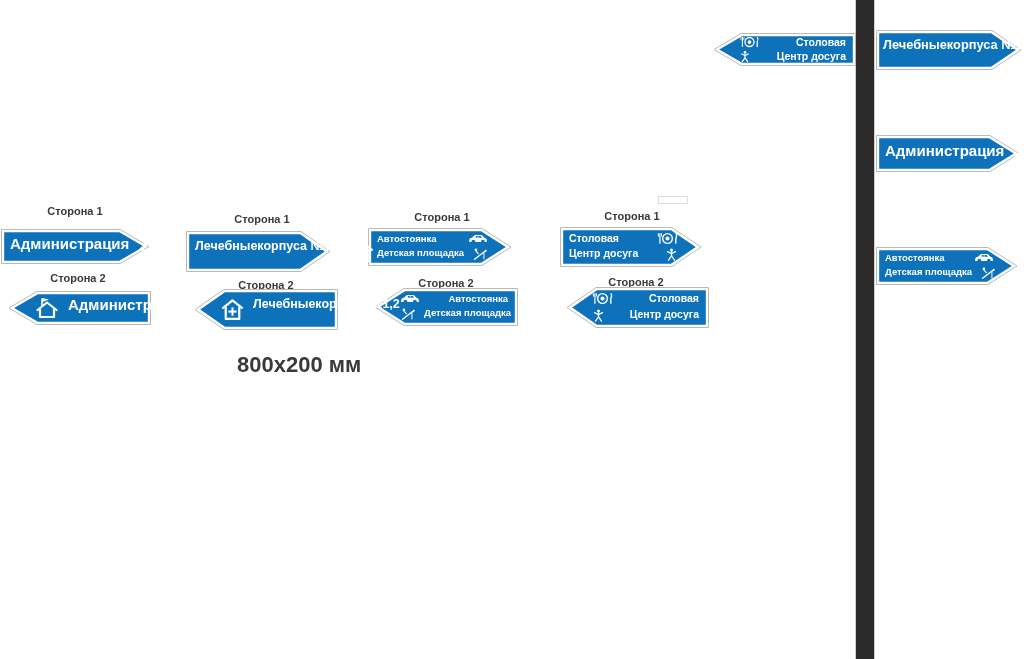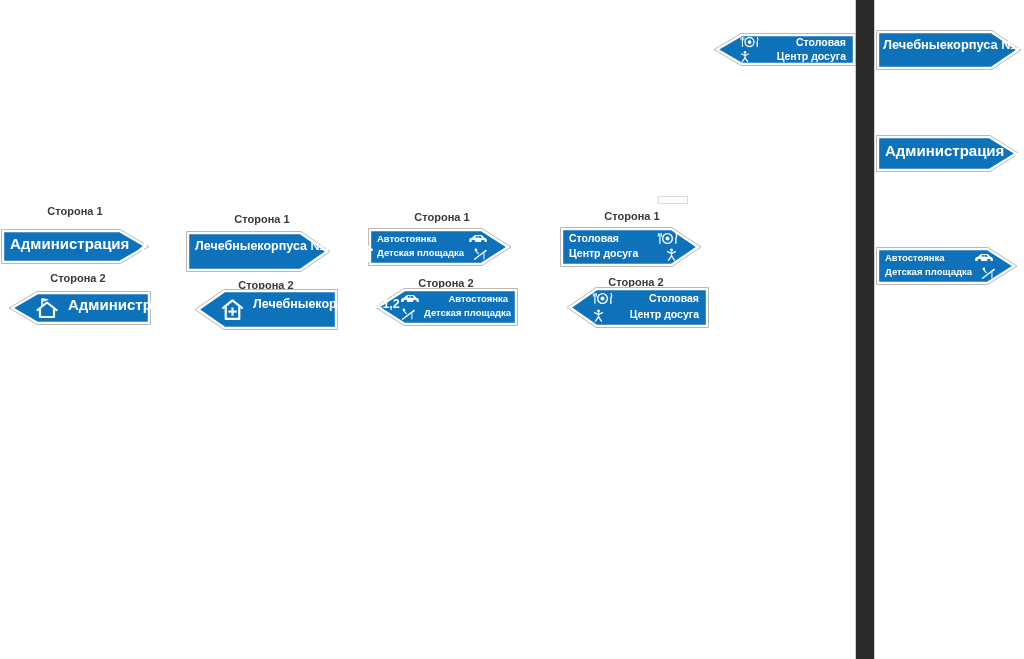--- a/index.html
+++ b/index.html
@@ -85,20 +85,21 @@
 
   <div class="side-label" style="left:15px;top:205px;">Сторона 1</div>
   <div class="side-label" style="left:18px;top:272px;">Сторона 2</div>
   <div class="side-label" style="left:202px;top:213px;">Сторона 1</div>
   <div class="side-label" style="left:206px;top:279px;">Сторона 2</div>
   <div class="side-label" style="left:382px;top:211px;">Сторона 1</div>
   <div class="side-label" style="left:386px;top:277px;">Сторона 2</div>
   <div class="side-label" style="left:572px;top:210px;">Сторона 1</div>
   <div class="side-label" style="left:576px;top:276px;">Сторона 2</div>
 
+  <div class="dim-label" style="left:237px;top:352px;">800x200 мм</div>
 
   <div class="sign dir-right fs-md" style="left:1px;top:229px;width:149px;height:35px;">
       <svg class="arrow-bg" width="149" height="35" viewBox="0 0 149 35">
         <polygon points="0.5,0.5 119.3,0.5 148,17.5 119.3,34.5 0.5,34.5" fill="#ffffff" stroke="#b9b9b9" stroke-width="1" stroke-linejoin="round"></polygon>
         <polygon points="3.2,3.2 118.3,3.2 142.8,17.5 118.3,31.8 3.2,31.8" fill="#0e72bb" stroke-linejoin="round"></polygon>
       </svg>
     <div class="content">
         <div class="rows">
       <div class="row">
         <span class="txt">Администрация</span>

